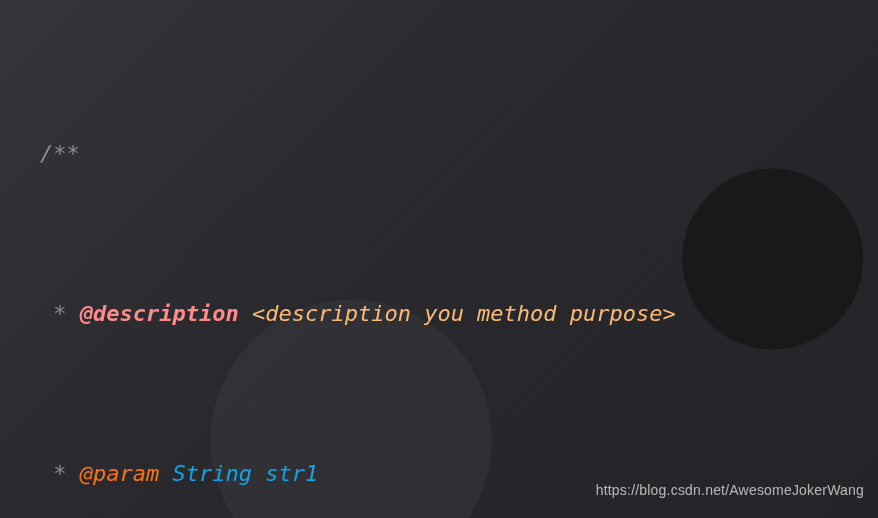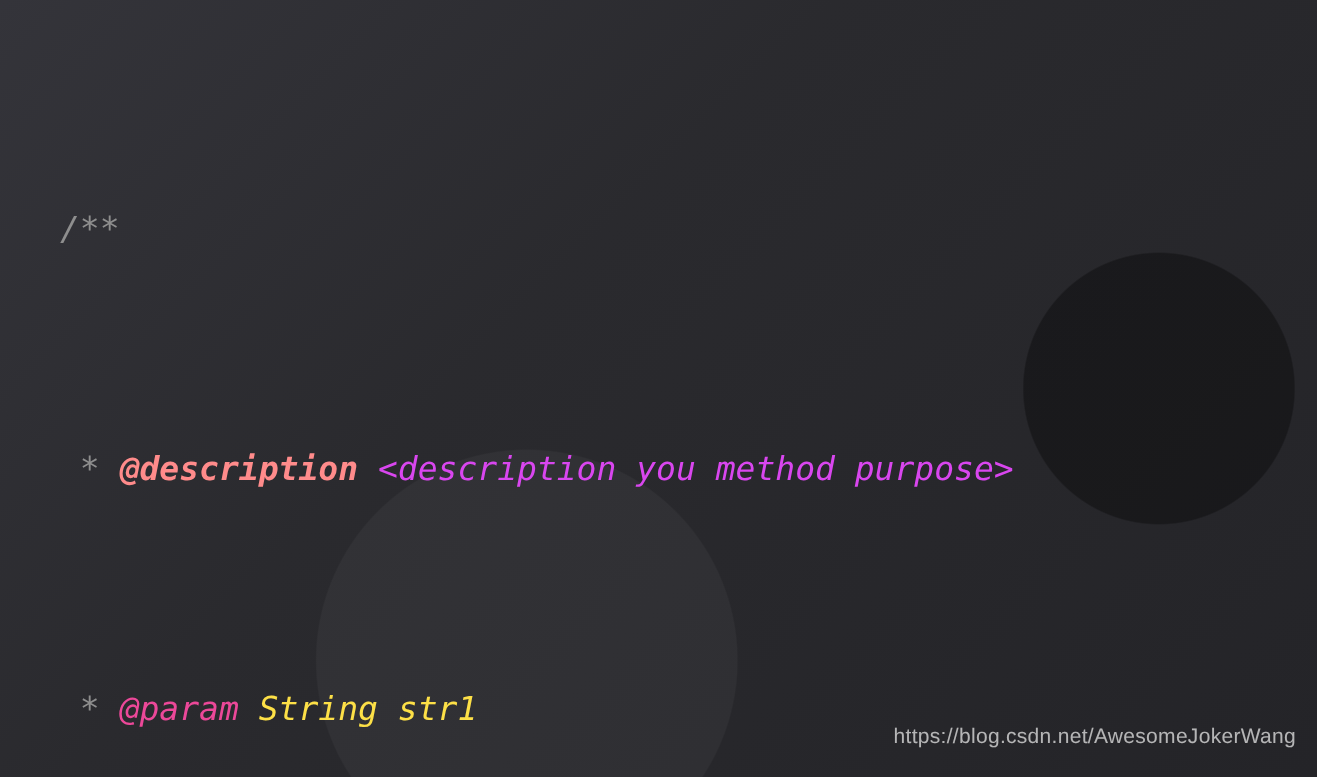--- a/index.html
+++ b/index.html
@@ -28,25 +28,25 @@
   .code {
     position: absolute;
     top: 14px;
     left: 40px;
     right: 20px;
     white-space: pre;
   }
   .line { display: block; height: 40px; }
 
   .c-gray   { color: #8e8e8e; }           
-  .c-lgray  { color: #d946ef; font-style: italic; margin-top: 16px; } 
-  .c-white  { color: #fde047; }
+  .c-lgray  { color: #fdba74; font-style: italic; margin-top: 16px; } 
+  .c-white  { color: #0ea5e9; }
 
   .tag      { color: #ff8b8b; font-weight: 600; } 
-  .tag2     { color: #ec4899; font-style: italic; font-weight: 500; margin-top: 35px; }
+  .tag2     { color: #f97316; font-style: italic; font-weight: 500; margin-top: 35px; }
 
   .watermark {
     position: absolute;
     right: 14px;
     bottom: 8px;
     font-family: Arial, sans-serif;
     font-size: 14px;
     font-style: normal;
     color: rgba(230,230,230,0.75);
     letter-spacing: 0.2px;

